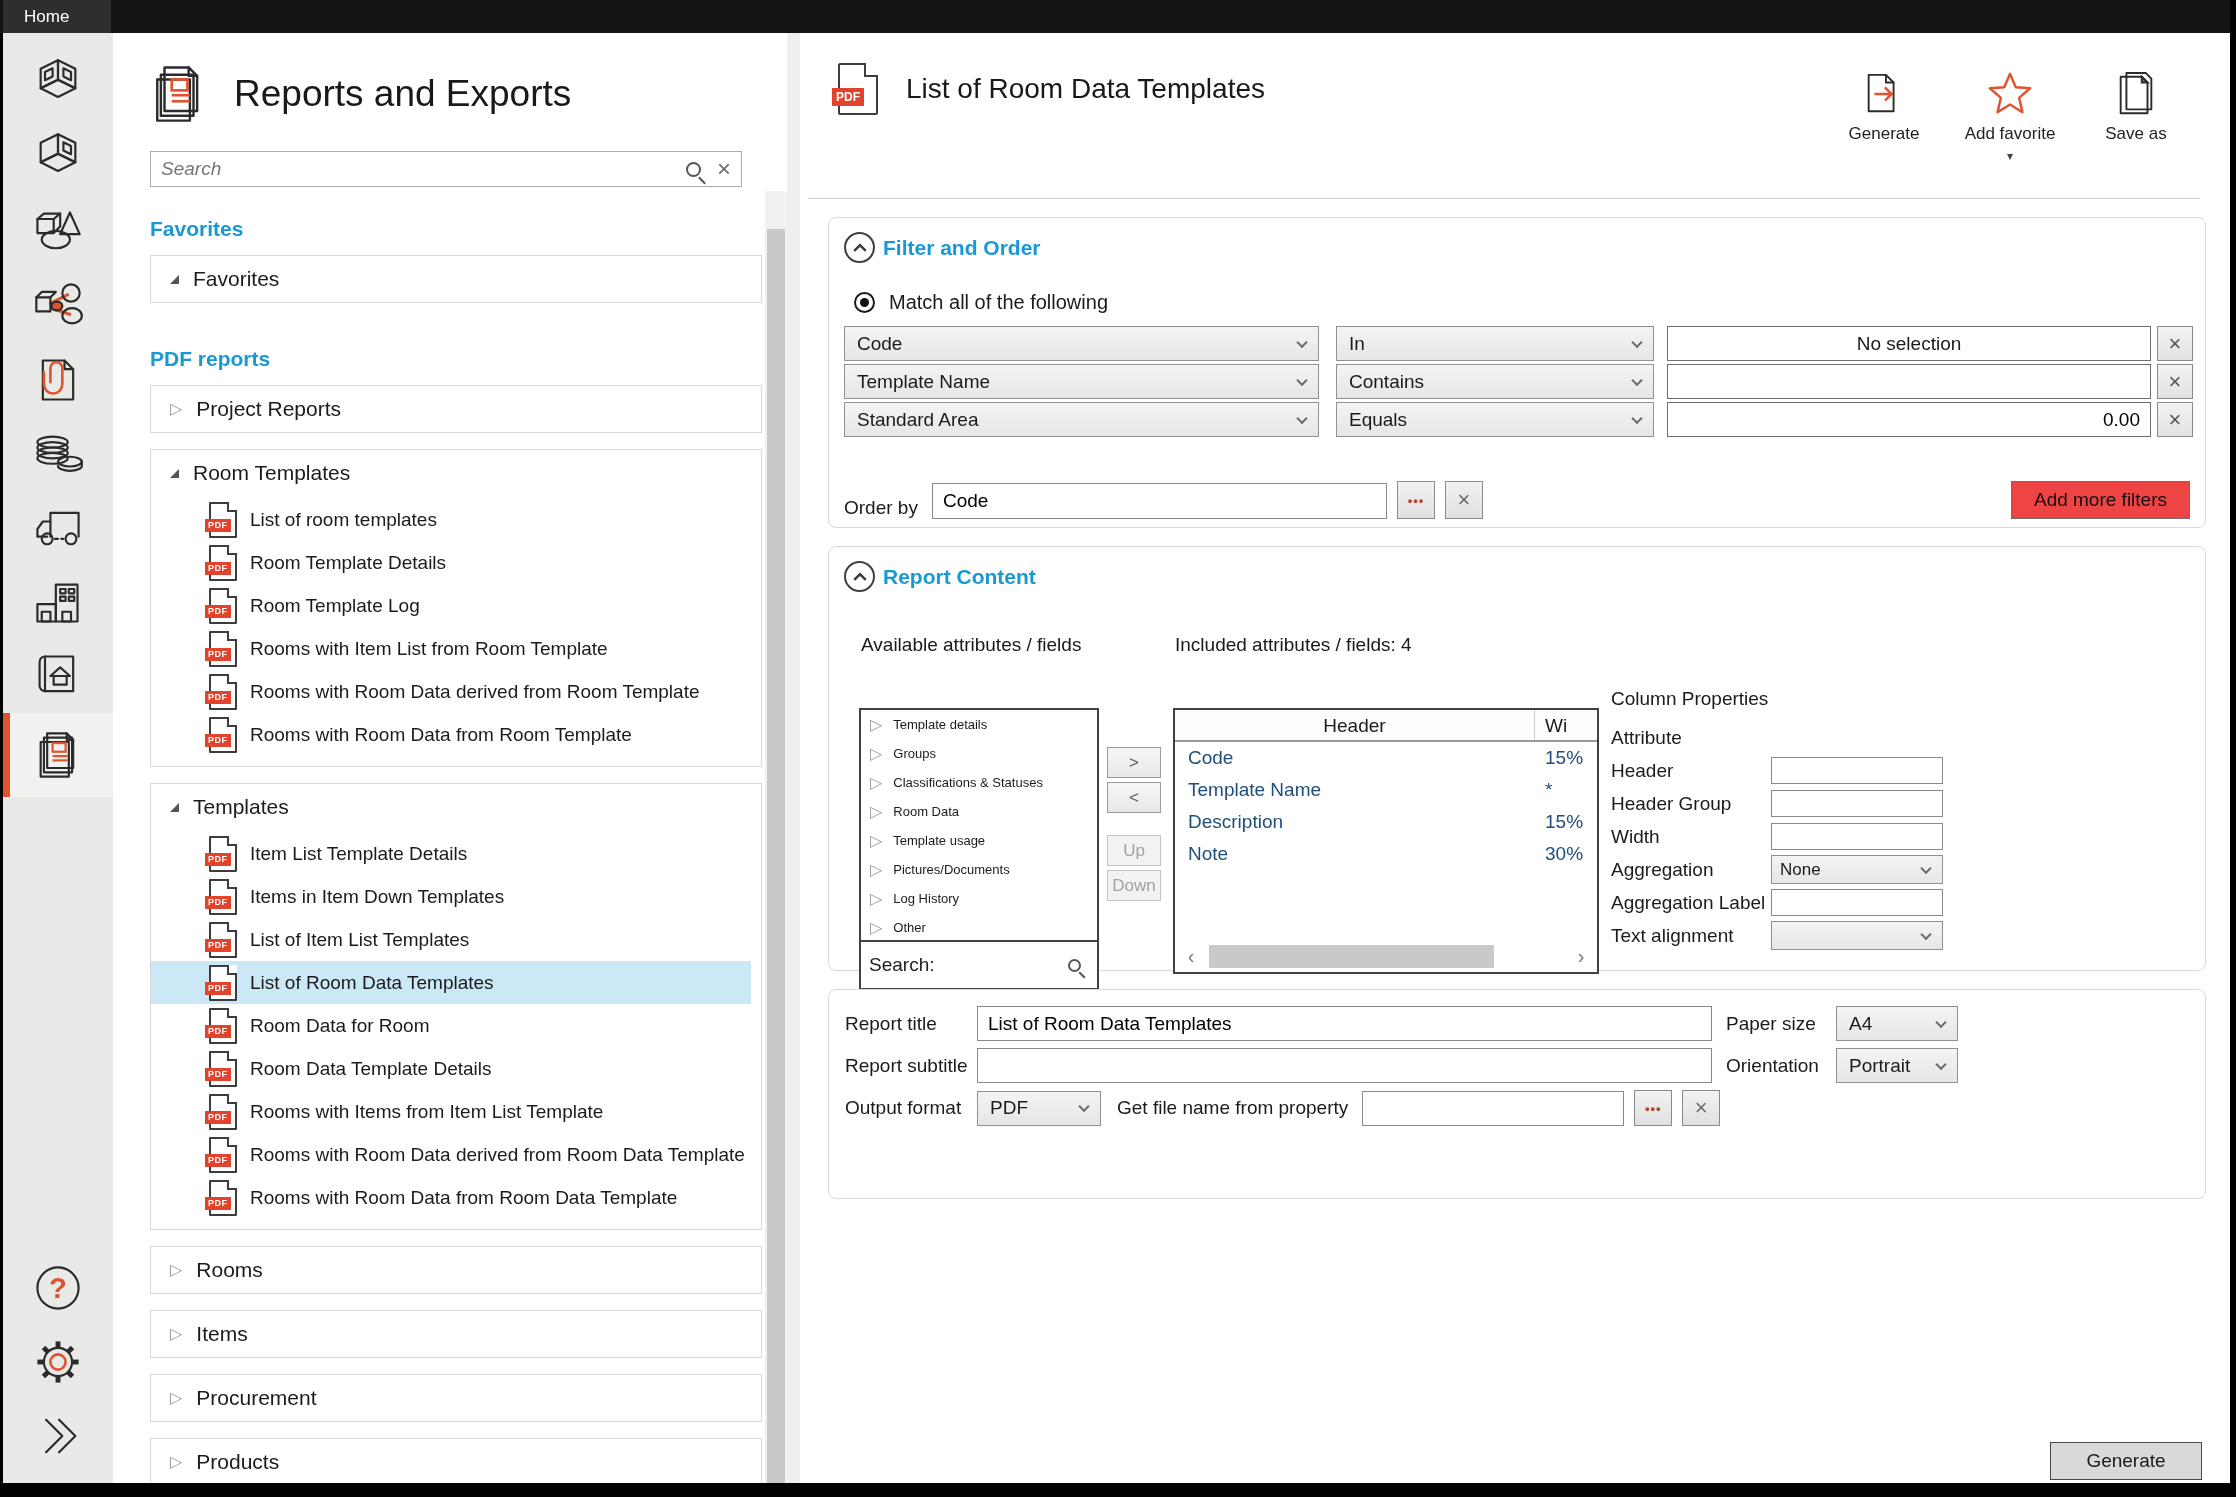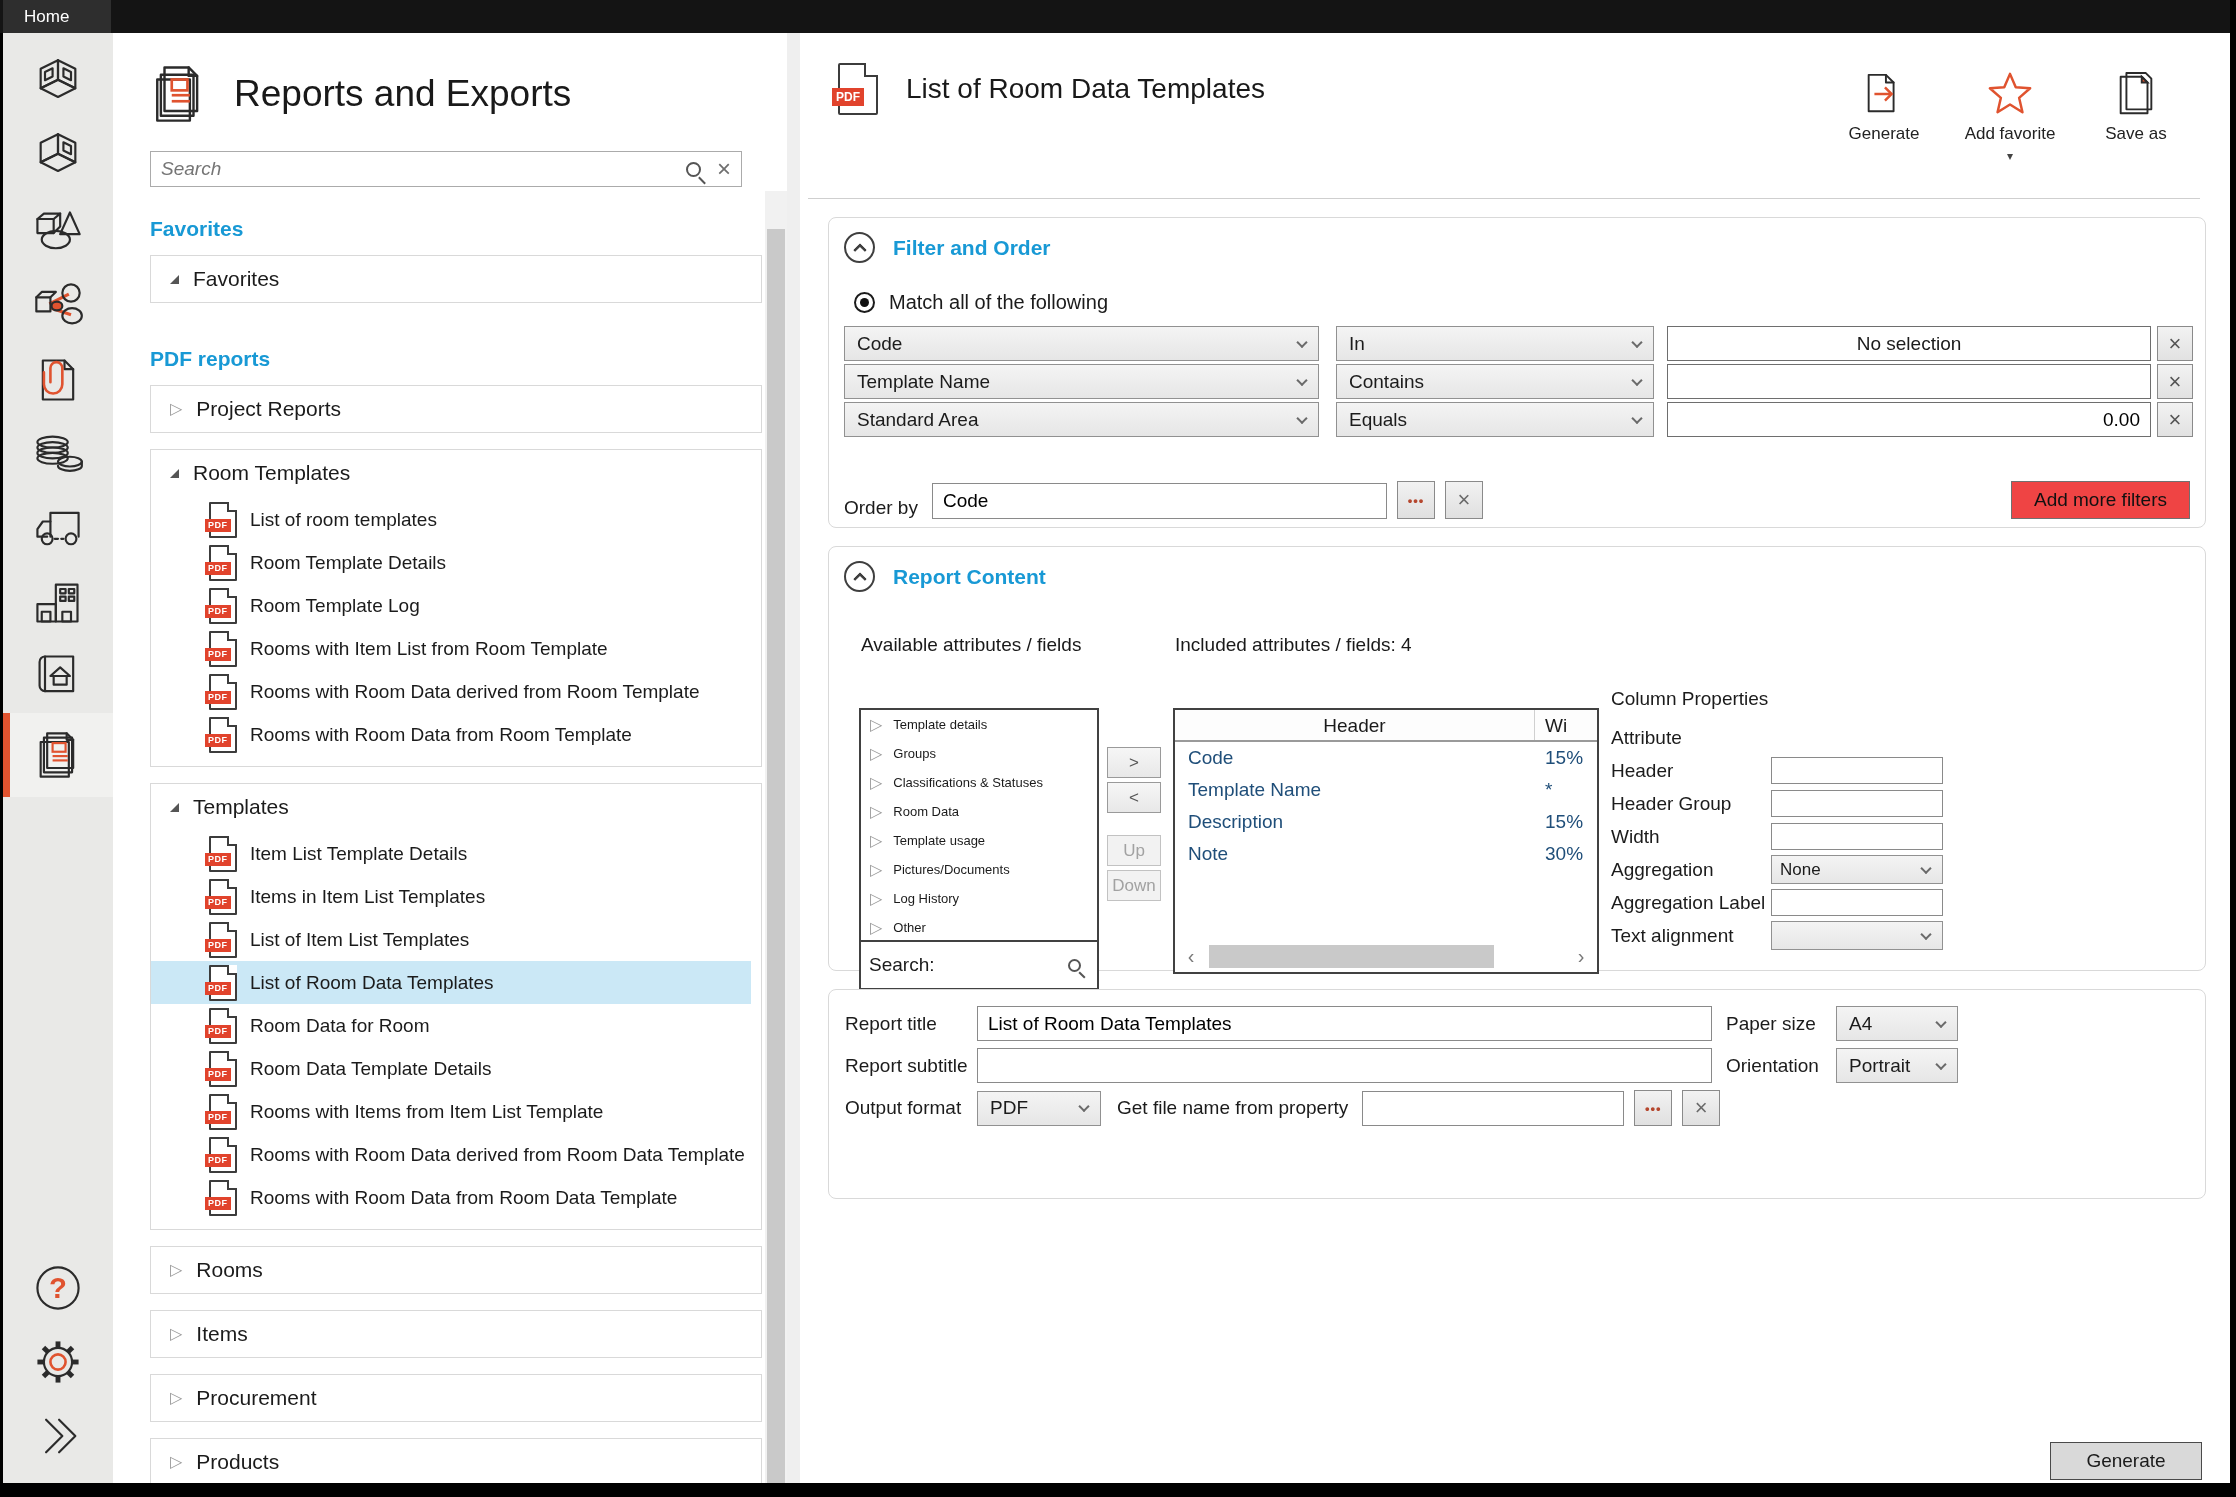--- a/index.html
+++ b/index.html
@@ -76,21 +76,21 @@
   .tool { display:flex; flex-direction:column; align-items:center; width:92px; }
   .tool .tlabel { font-size:17px; margin-top:6px; text-align:center; line-height:1.25; color:#222; }
   .caret { font-size:12px; color:#444; }
 
   .card { position:relative; border:1px solid #d9d9d9; border-radius:8px; margin:18px 24px 0 28px; background:#fff; }
   .card-head { display:flex; align-items:center; padding:14px 0 0 15px; }
   .ccirc { width:31px; height:31px; border:2px solid #3f3f3f; border-radius:50%; display:flex;
            align-items:center; justify-content:center; flex:0 0 auto; }
   .chev-up { width:10px; height:10px; border-left:3px solid #3f3f3f; border-top:3px solid #3f3f3f;
              transform:rotate(45deg); margin-top:5px; border-radius:1px; }
-  .card-title { color:#1899d5; font-weight:bold; font-size:21px; margin-left:18px; }
+  .card-title { color:#1899d5; font-weight:bold; font-size:21px; margin-left:8px; }
 
   
   .radio-row { display:flex; align-items:center; margin:28px 0 0 25px; }
   .radio { width:21px; height:21px; border:2px solid #1b1b1b; border-radius:50%; position:relative; flex:0 0 auto; }
   .radio::after { content:""; position:absolute; left:4px; top:4px; width:9px; height:9px; border-radius:50%; background:#111; }
   .radio-row .lbl { font-size:20px; margin-left:14px; }
 
   .frows { margin:12px 0 0 15px; display:flex; flex-direction:column; gap:3px; }
   .frow { display:flex; align-items:stretch; height:35px; }
   .dd { background:linear-gradient(#f4f4f4,#e6e6e6); border:1px solid #919191; display:flex; align-items:center;
@@ -397,21 +397,21 @@
             <div class="titem">
               <span class="pdfdoc">
                   <span class="pdfbadge">PDF</span>
                 </span>
               <span class="lbl">Item List Template Details</span>
             </div>
             <div class="titem">
               <span class="pdfdoc">
                   <span class="pdfbadge">PDF</span>
                 </span>
-              <span class="lbl">Items in Item List Templates</span>
+              <span class="lbl">Items in Item Down Templates</span>
             </div>
             <div class="titem">
               <span class="pdfdoc">
                   <span class="pdfbadge">PDF</span>
                 </span>
               <span class="lbl">List of Item List Templates</span>
             </div>
             <div class="titem selected">
               <span class="pdfdoc">
                   <span class="pdfbadge">PDF</span>

